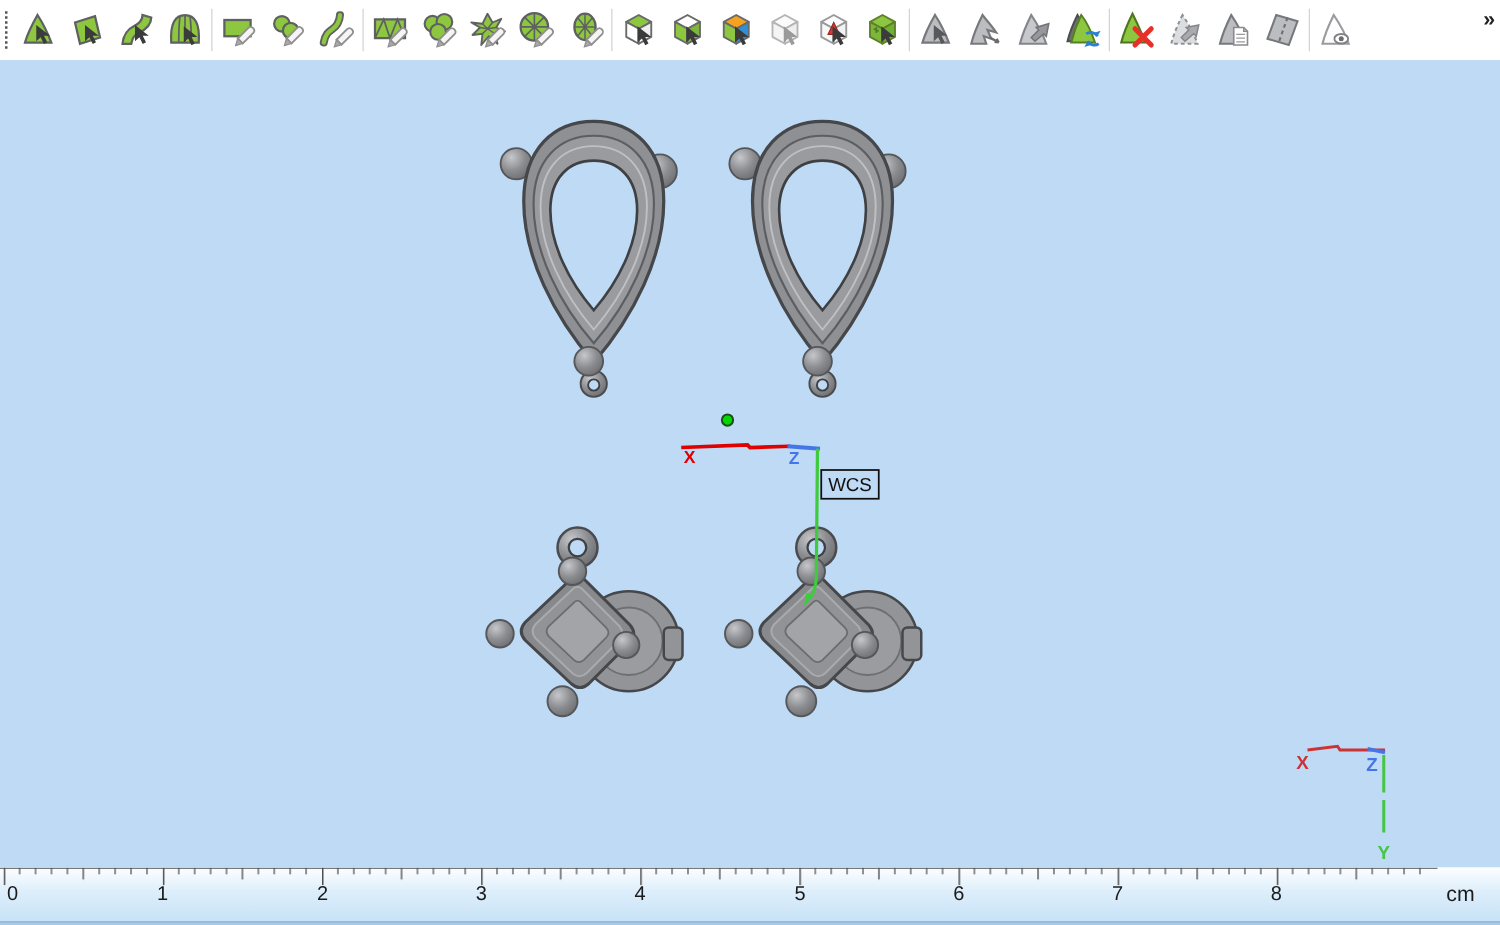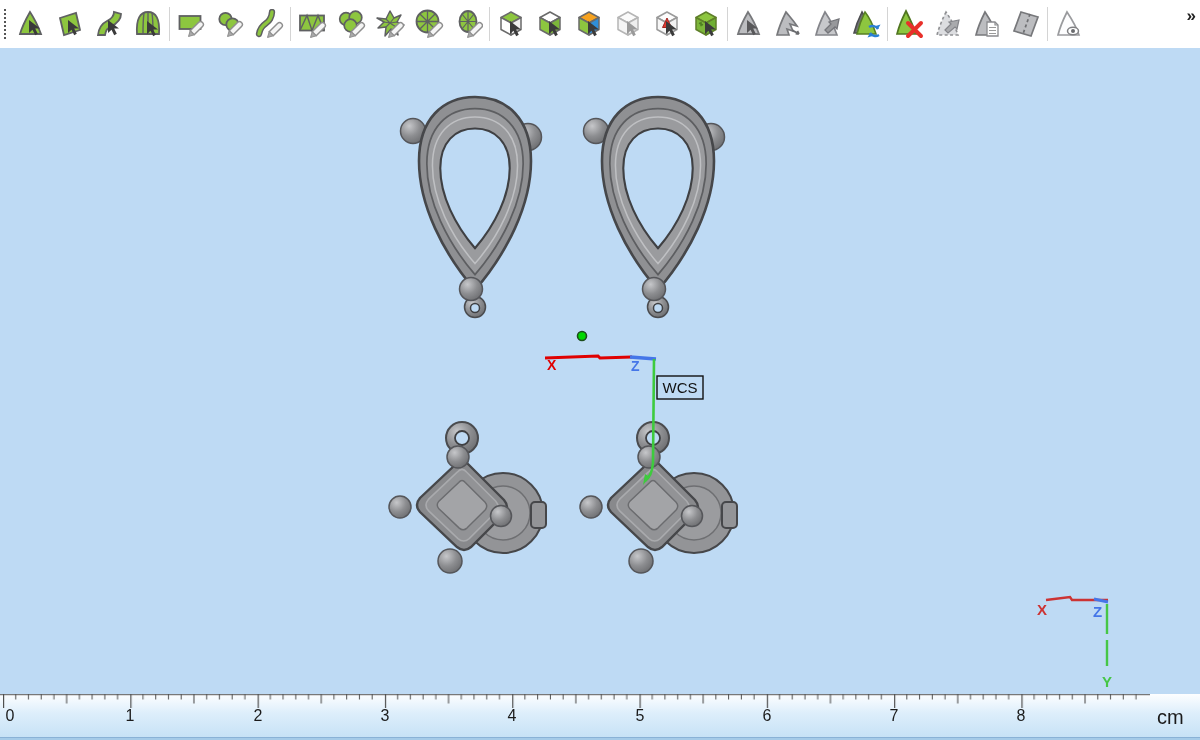--- a/index.html
+++ b/index.html
@@ -23,21 +23,21 @@
   #viewport { position:absolute; left:0; top:48px; width:1200px; height:646px;
               background:#bedaf4; }
   #viewport svg { position:absolute; left:0; top:0; }
 
   
   #ruler { position:absolute; left:0; top:694px; width:1200px; height:43px;
            background:linear-gradient(#fdfeff, #ddeefb 45%, #c7e2f6); }
   #ruler svg { position:absolute; left:0; top:0; }
   .rnum { position:absolute; top:13px; transform:translateX(-50%);
           font-size:16px; color:#1b1b1b; }
-  #runit { position:absolute; left:1157px; top:12px; font-size:20px; color:#1b1b1b; }
+  #runit { position:absolute; left:1157px; top:12px; font-size:17px; color:#1b1b1b; }
   #bottomstrip { position:absolute; left:0; top:737px; width:1200px; height:3px;
                  background:#a5cbe8; border-top:1px solid #8ab2d6; }
 </style>
 </head>
 <body>
 
 <div id="app">
 
   <div id="toolbar">
     <div class="grip"></div>

